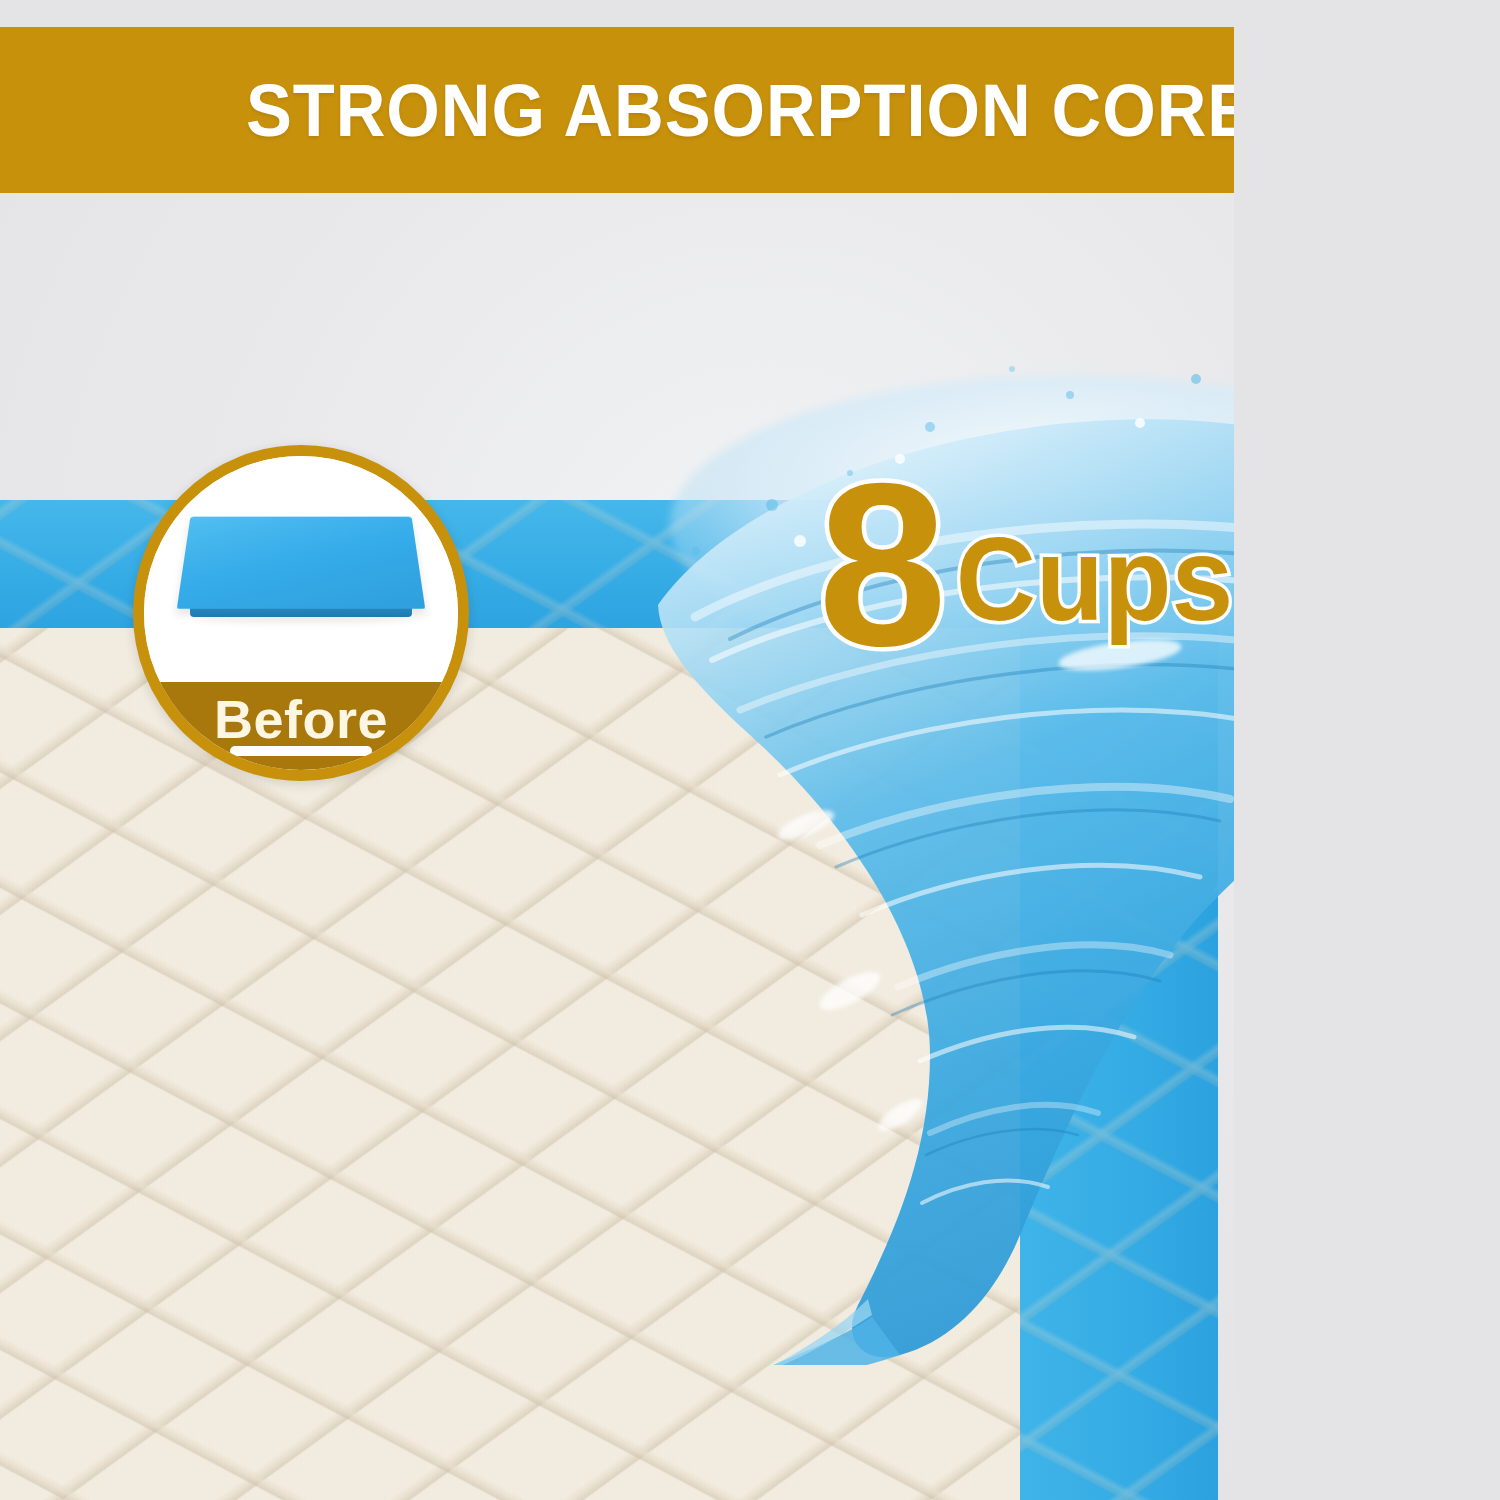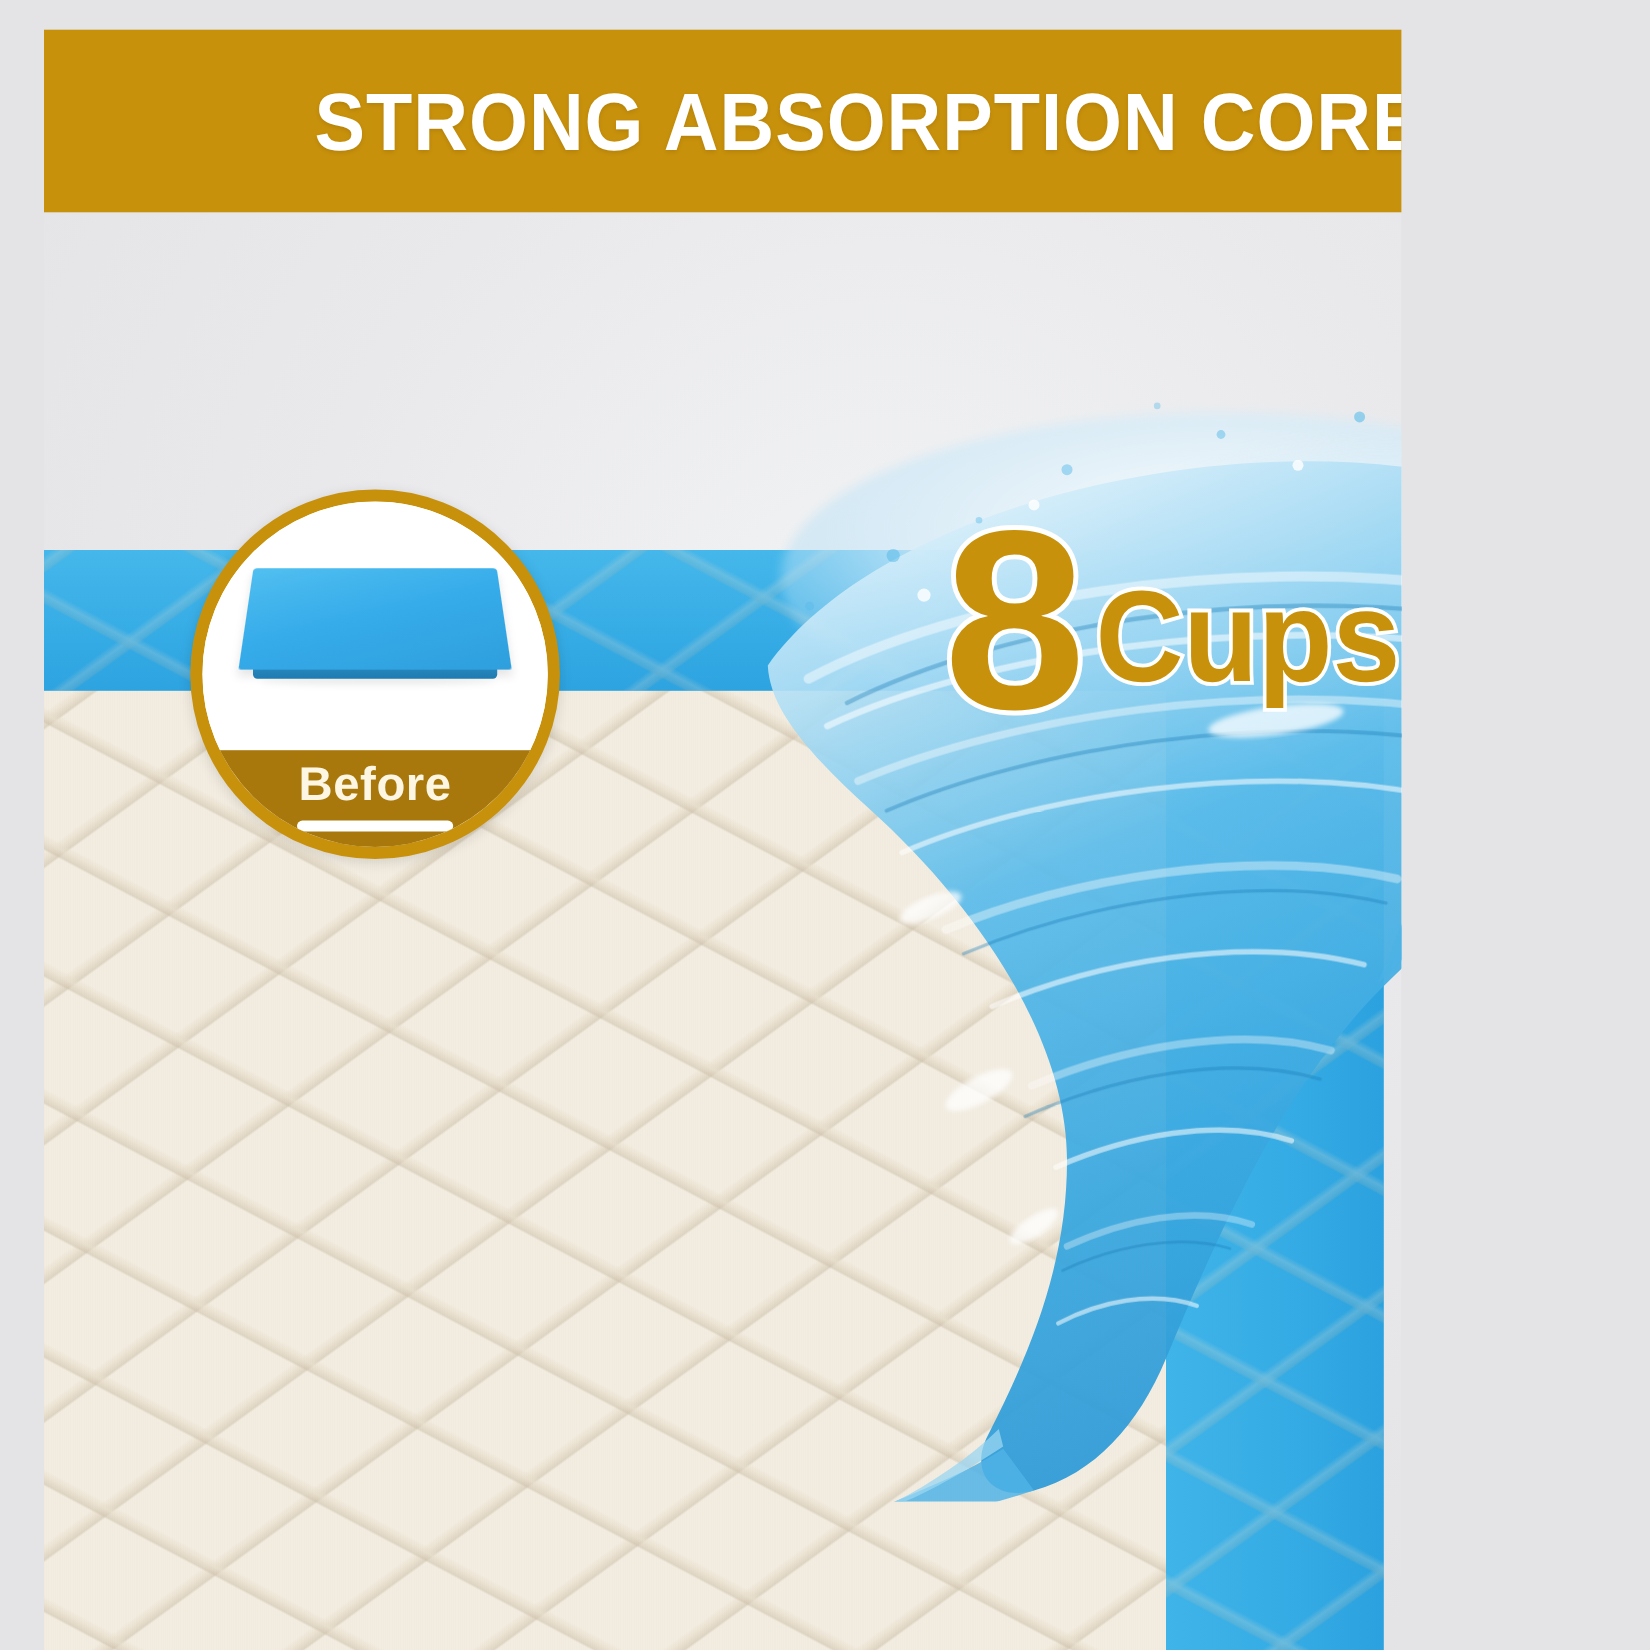--- a/index.html
+++ b/index.html
@@ -1,21 +1,21 @@
 <!DOCTYPE html>
 <html><head>
 <meta charset="utf-8">
 <style>
   html,body{margin:0;padding:0;}
   body{
     width:1500px;height:1500px;overflow:hidden;
     font-family:"Liberation Sans",sans-serif;
     background:#e4e4e6;
   }
-  #stage{position:relative;width:1234px;height:1500px;overflow:hidden;background:#e4e4e6;margin-left:40px;}
+  #stage{position:relative;width:1234px;height:1500px;overflow:hidden;background:#e4e4e6;}
 
   
   .backdrop{
     position:absolute;inset:0;
     background:
       radial-gradient(circle at 62% 40%, #f2f3f4 0%, #e9e9eb 45%, #e2e2e4 100%);
   }
   .backdrop-top{
     position:absolute;left:0;top:0;width:1500px;height:30px;background:#e4e4e6;
   }
@@ -132,21 +132,21 @@
     position:absolute;left:0;top:0;width:100%;height:72%;
     background:#ffffff;
     display:flex;align-items:center;justify-content:center;
   }
   .badge-band{
     position:absolute;left:0;bottom:0;width:100%;height:28%;
     background:#a8780c;
     display:flex;flex-direction:column;align-items:center;justify-content:flex-start;
   }
   .badge-band-label{
-    color:#fdf6e3;font-size:43px;font-weight:700;line-height:1;
+    color:#fdf6e3;font-size:54px;font-weight:700;line-height:1;
     margin-top:10px;letter-spacing:.5px;
   }
   .badge-underline{
     position:absolute;bottom:14px;left:50%;transform:translateX(-50%);
     width:142px;height:10px;border-radius:5px;background:#ffffff;
   }
   #badge-before{left:133px;top:445px;}
   #badge-after{left:133px;top:905px;}
 
   

